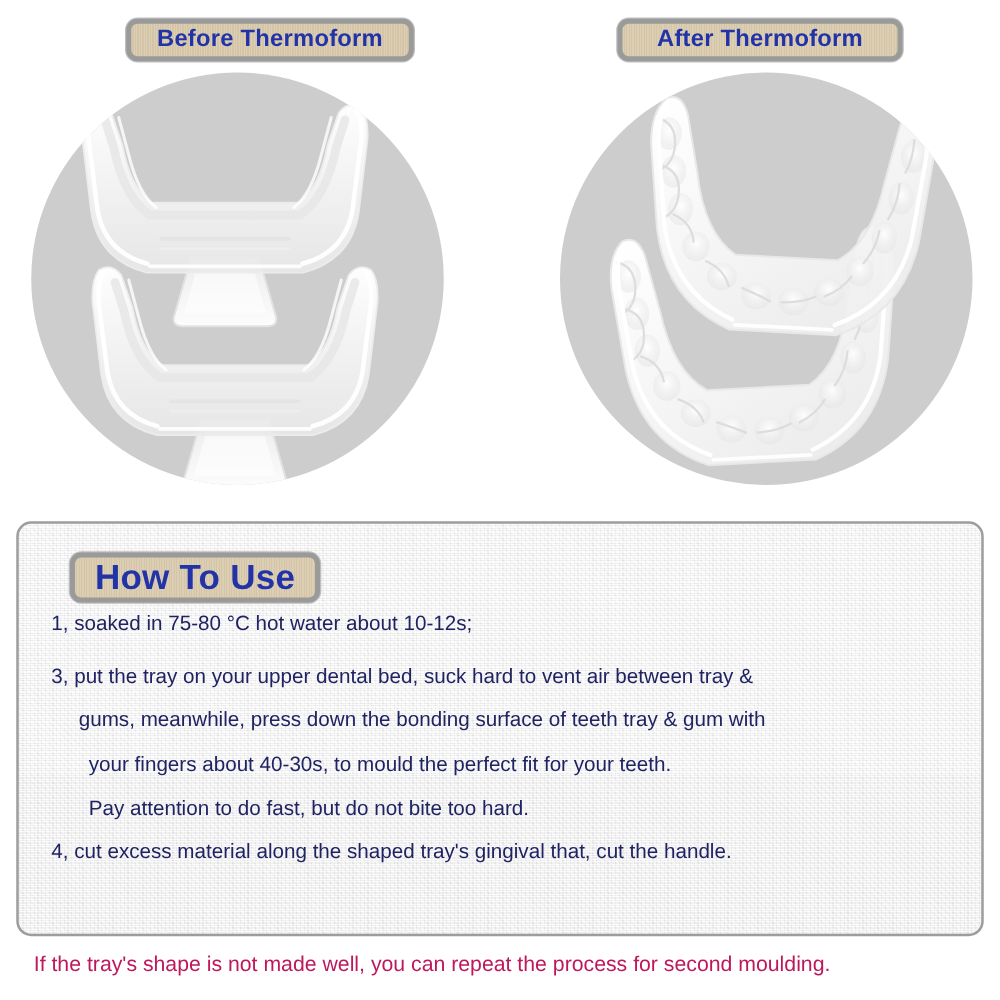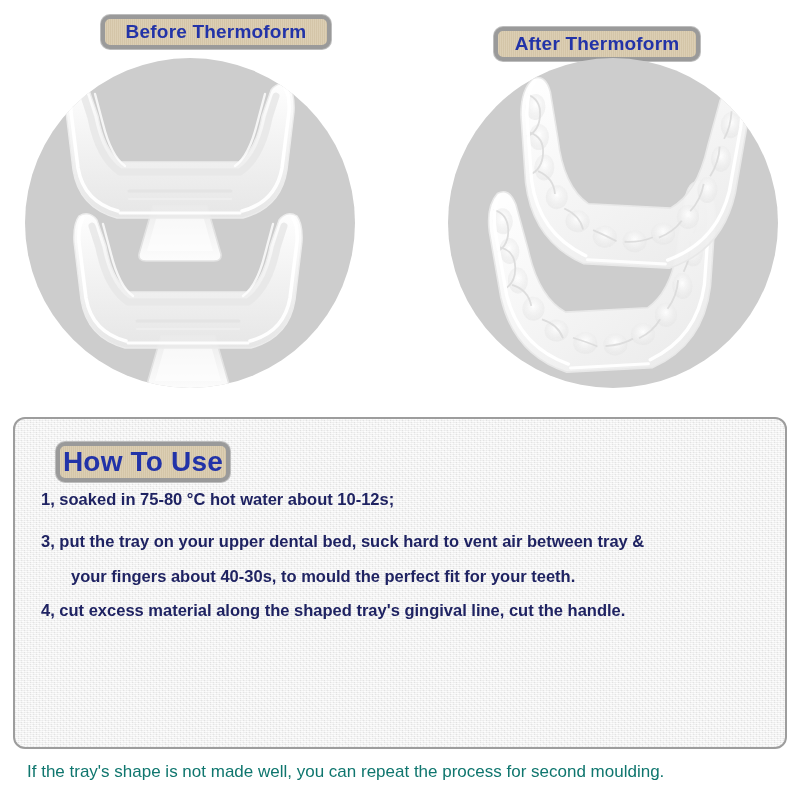--- a/index.html
+++ b/index.html
@@ -32,23 +32,22 @@
     background-image:
       repeating-linear-gradient(90deg, rgba(255,255,255,0.10) 0 1px, rgba(0,0,0,0.02) 1px 2px);
     text-align: center;
   }
 
   #badge-before {
     left: 101px; top: 15px; width: 230px; height: 34px;
     font-size: 19px;
   }
   #badge-after {
-    left: 494px; top: 15px; width: 206px; height: 34px;
+    left: 494px; top: 15px; width: 228px; height: 34px;
     font-size: 19px;
-    margin-top: 12px;
   }
 
   
   .photo-circle {
     position: absolute;
     border-radius: 50%;
     background: #cdcdcd;
     overflow: hidden;
   }
   #circle-before { left: 25px;  top: 58px; width: 330px; height: 330px; }
@@ -66,35 +65,35 @@
     border-radius: 12px;
     background: #f2f2f2;
     background-image:
       repeating-linear-gradient(0deg,   rgba(0,0,0,0.028) 0 1px, rgba(255,255,255,0.5) 1px 2px),
       repeating-linear-gradient(90deg,  rgba(0,0,0,0.022) 0 1px, rgba(255,255,255,0.45) 1px 3px),
       repeating-linear-gradient(45deg,  rgba(0,0,0,0.018) 0 2px, rgba(255,255,255,0.3) 2px 4px);
     overflow: hidden;
   }
 
   #badge-howtouse {
-    left: 41px; top: 23px; width: 174px; height: 40px;
+    left: 41px; top: 23px; width: 200px; height: 40px;
     font-size: 28px;
     position: absolute;
   }
 
   #steps {
     position: absolute;
     left: 26px;
     top: 72px;
     right: 14px;
   }
 
   .step-line {
     color: #1f2362;
-    font-weight: bold;
+    font-weight: normal;
     font-size: 16.5px;
     line-height: 1;
     margin: 0;
     padding: 0;
     white-space: nowrap;
   }
   .step-line.indent-1 { padding-left: 22px; }
   .step-line.indent-2 { padding-left: 30px; }
 
   .sp-0 { margin-top: 0px; }
@@ -102,21 +101,21 @@
   .sp-2 { margin-top: 25px; }
   .sp-3 { margin-top: 19px; }
   .sp-4 { margin-top: 19px; }
   .sp-5 { margin-top: 19px; }
   .sp-6 { margin-top: 17px; }
 
   #footer-note {
     position: absolute;
     left: 27px;
     top: 762px;
-    color: #0f766e;
+    color: #be185d;
     font-size: 17px;
     font-weight: normal;
     white-space: nowrap;
   }
 </style>
 </head>
 <body>
 
 <div class="badge" id="badge-before">
   <span>Before Thermoform</span>
@@ -262,18 +261,20 @@
 
 <div id="instruction-panel">
 
   <div class="badge" id="badge-howtouse">
     <span>How To Use</span>
   </div>
 
   <div id="steps">
     <p class="step-line sp-0">1, soaked in 75-80 °C hot water about 10-12s;</p>
     <p class="step-line sp-2">3, put the tray on your upper dental bed, suck hard to vent air between tray &amp;</p>
+    <p class="step-line indent-1 sp-3">gums, meanwhile, press down the bonding surface of teeth tray &amp; gum with</p>
     <p class="step-line indent-2 sp-4">your fingers about 40-30s, to mould the perfect fit for your teeth.</p>
-    <p class="step-line sp-6">4, cut excess material along the shaped tray's gingival line, cut the handle.</p>
+    <p class="step-line indent-2 sp-5">Pay attention to do fast, but do not bite too hard.</p>
+    <p class="step-line sp-6">4, cut excess material along the shaped tray's gingival that, cut the handle.</p>
   </div>
 </div>
 
 <div id="footer-note">If the tray's shape is not made well, you can repeat the process for second moulding.</div>
 
 </body></html>

